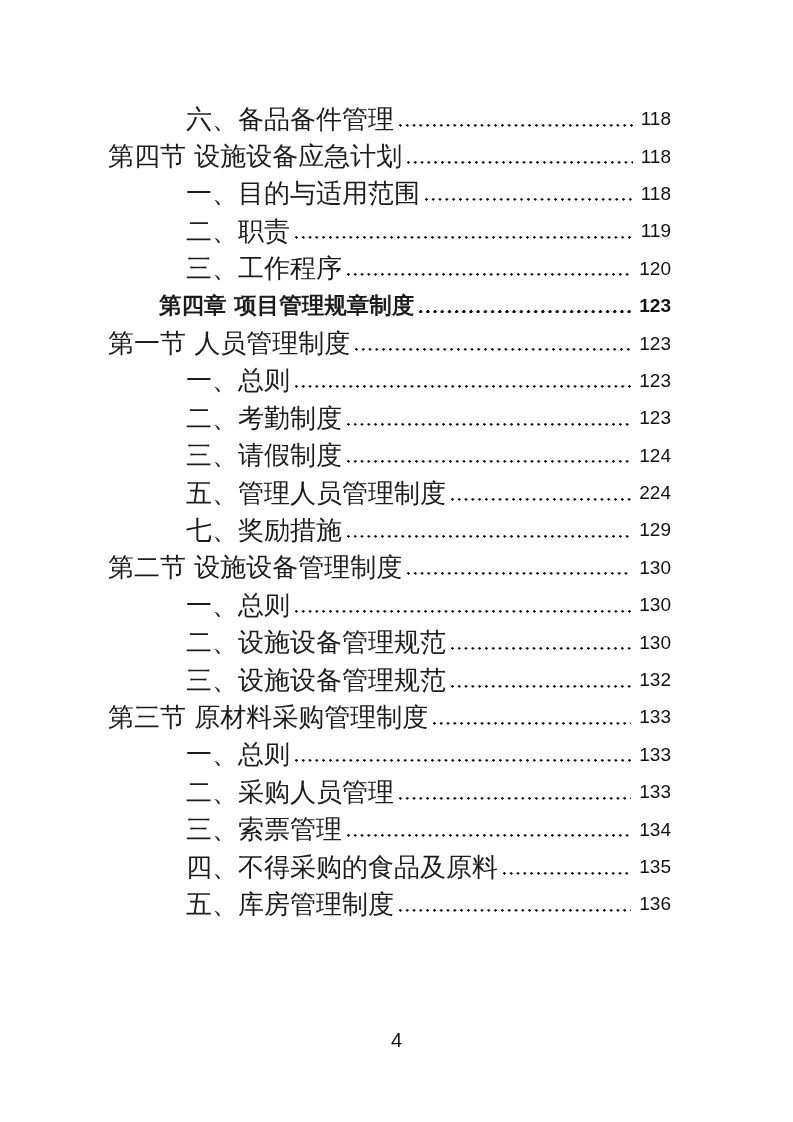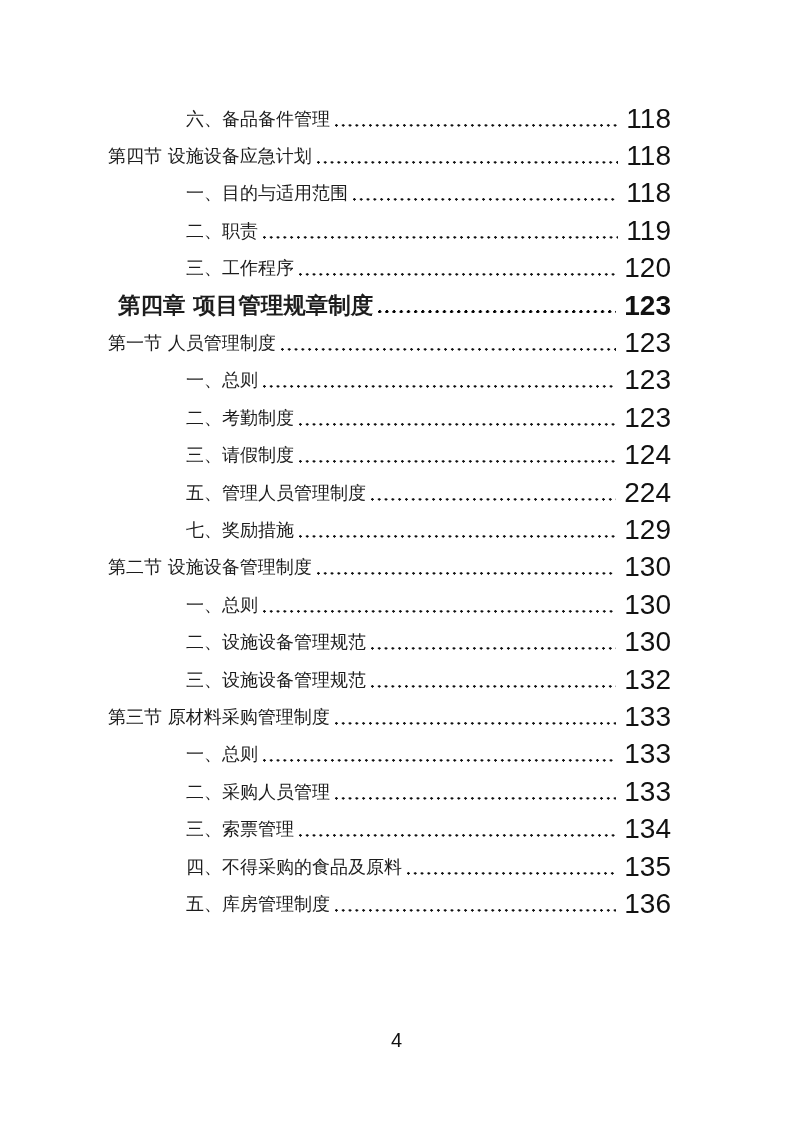--- a/index.html
+++ b/index.html
@@ -22,41 +22,41 @@
   }
   .toc-row {
     display: flex;
     align-items: center;
     height: 37.4px;
     padding-right: 122px;
     cursor: default;
   }
   .toc-title {
     font-family: "DejaVu Serif", "Liberation Serif", serif;
-    font-size: 18px;
+    font-size: 26px;
     line-height: 1;
     white-space: nowrap;
     color: #1c1c1c;
   }
   .toc-page {
     font-family: "Liberation Sans", "DejaVu Sans", sans-serif;
-    font-size: 28px;
+    font-size: 19px;
     line-height: 1;
     white-space: nowrap;
     color: #111;
   }
   .toc-leader {
     flex: 1;
     height: 3px;
     margin: 13px 8px 0 5px;
     background-image: radial-gradient(circle at 1.4px 1.4px, #111 1.05px, rgba(0,0,0,0) 1.45px);
     background-size: 6.8px 3px;
     background-repeat: repeat-x;
   }
-  .level-chapter { padding-left: 118px; }
+  .level-chapter { padding-left: 118px; margin-left: 41px; }
   .level-chapter .toc-title {
     font-size: 22.5px;
     font-weight: 700;
   }
   .level-chapter .toc-page {
     font-weight: 700;
   }
   .level-chapter .toc-leader {
     height: 4px;
     background-image: radial-gradient(circle at 1.7px 1.7px, #000 1.35px, rgba(0,0,0,0) 1.75px);

